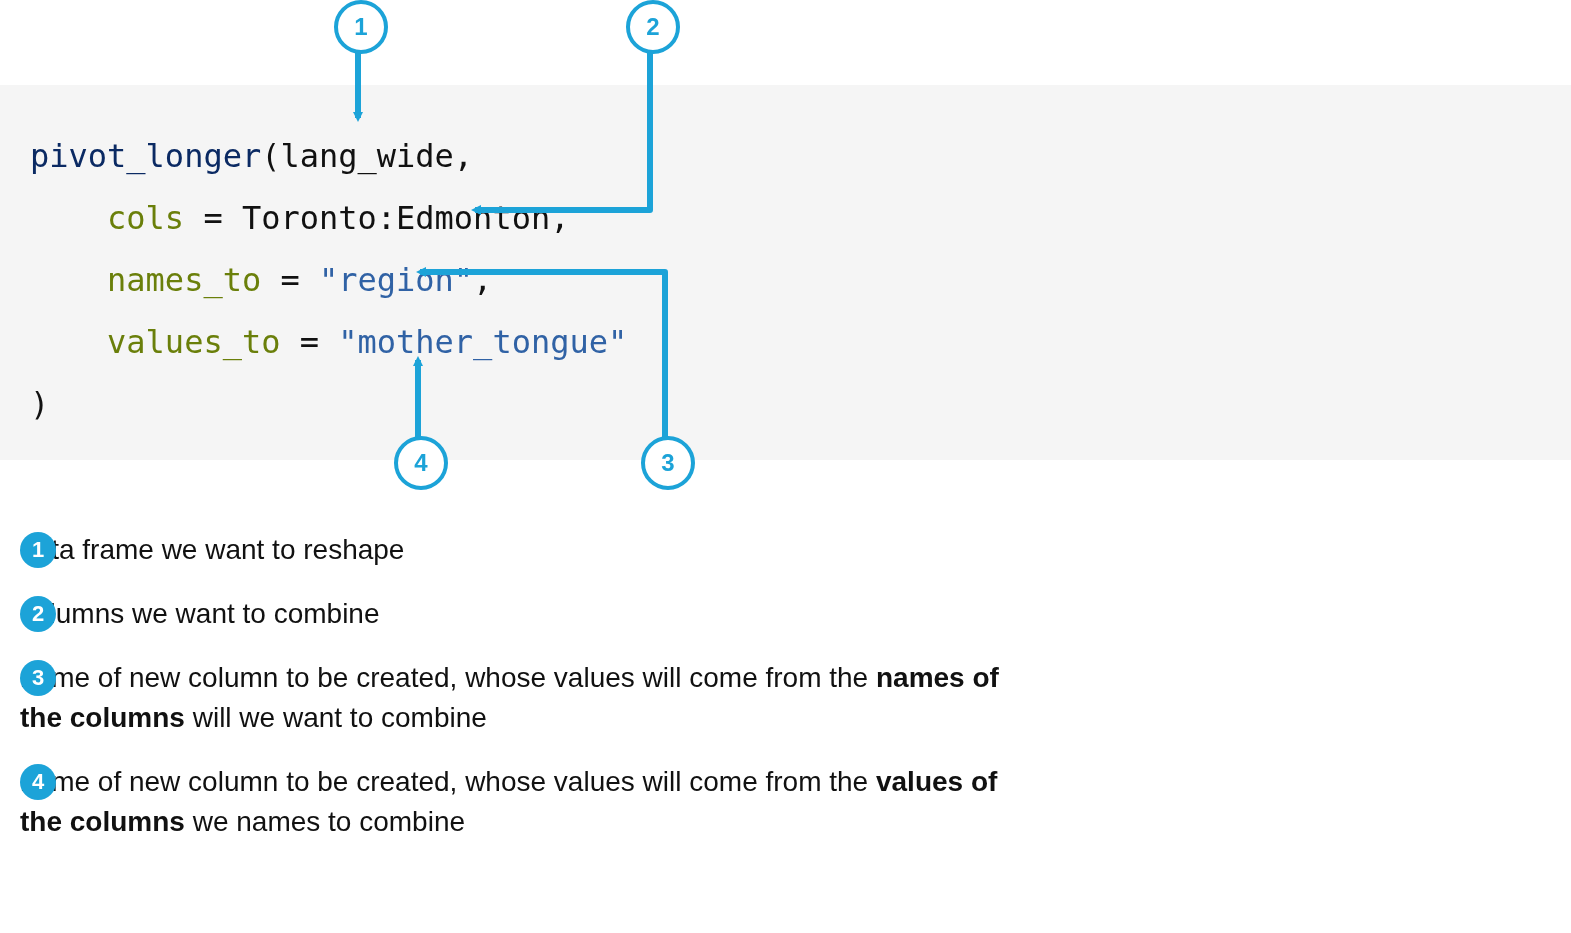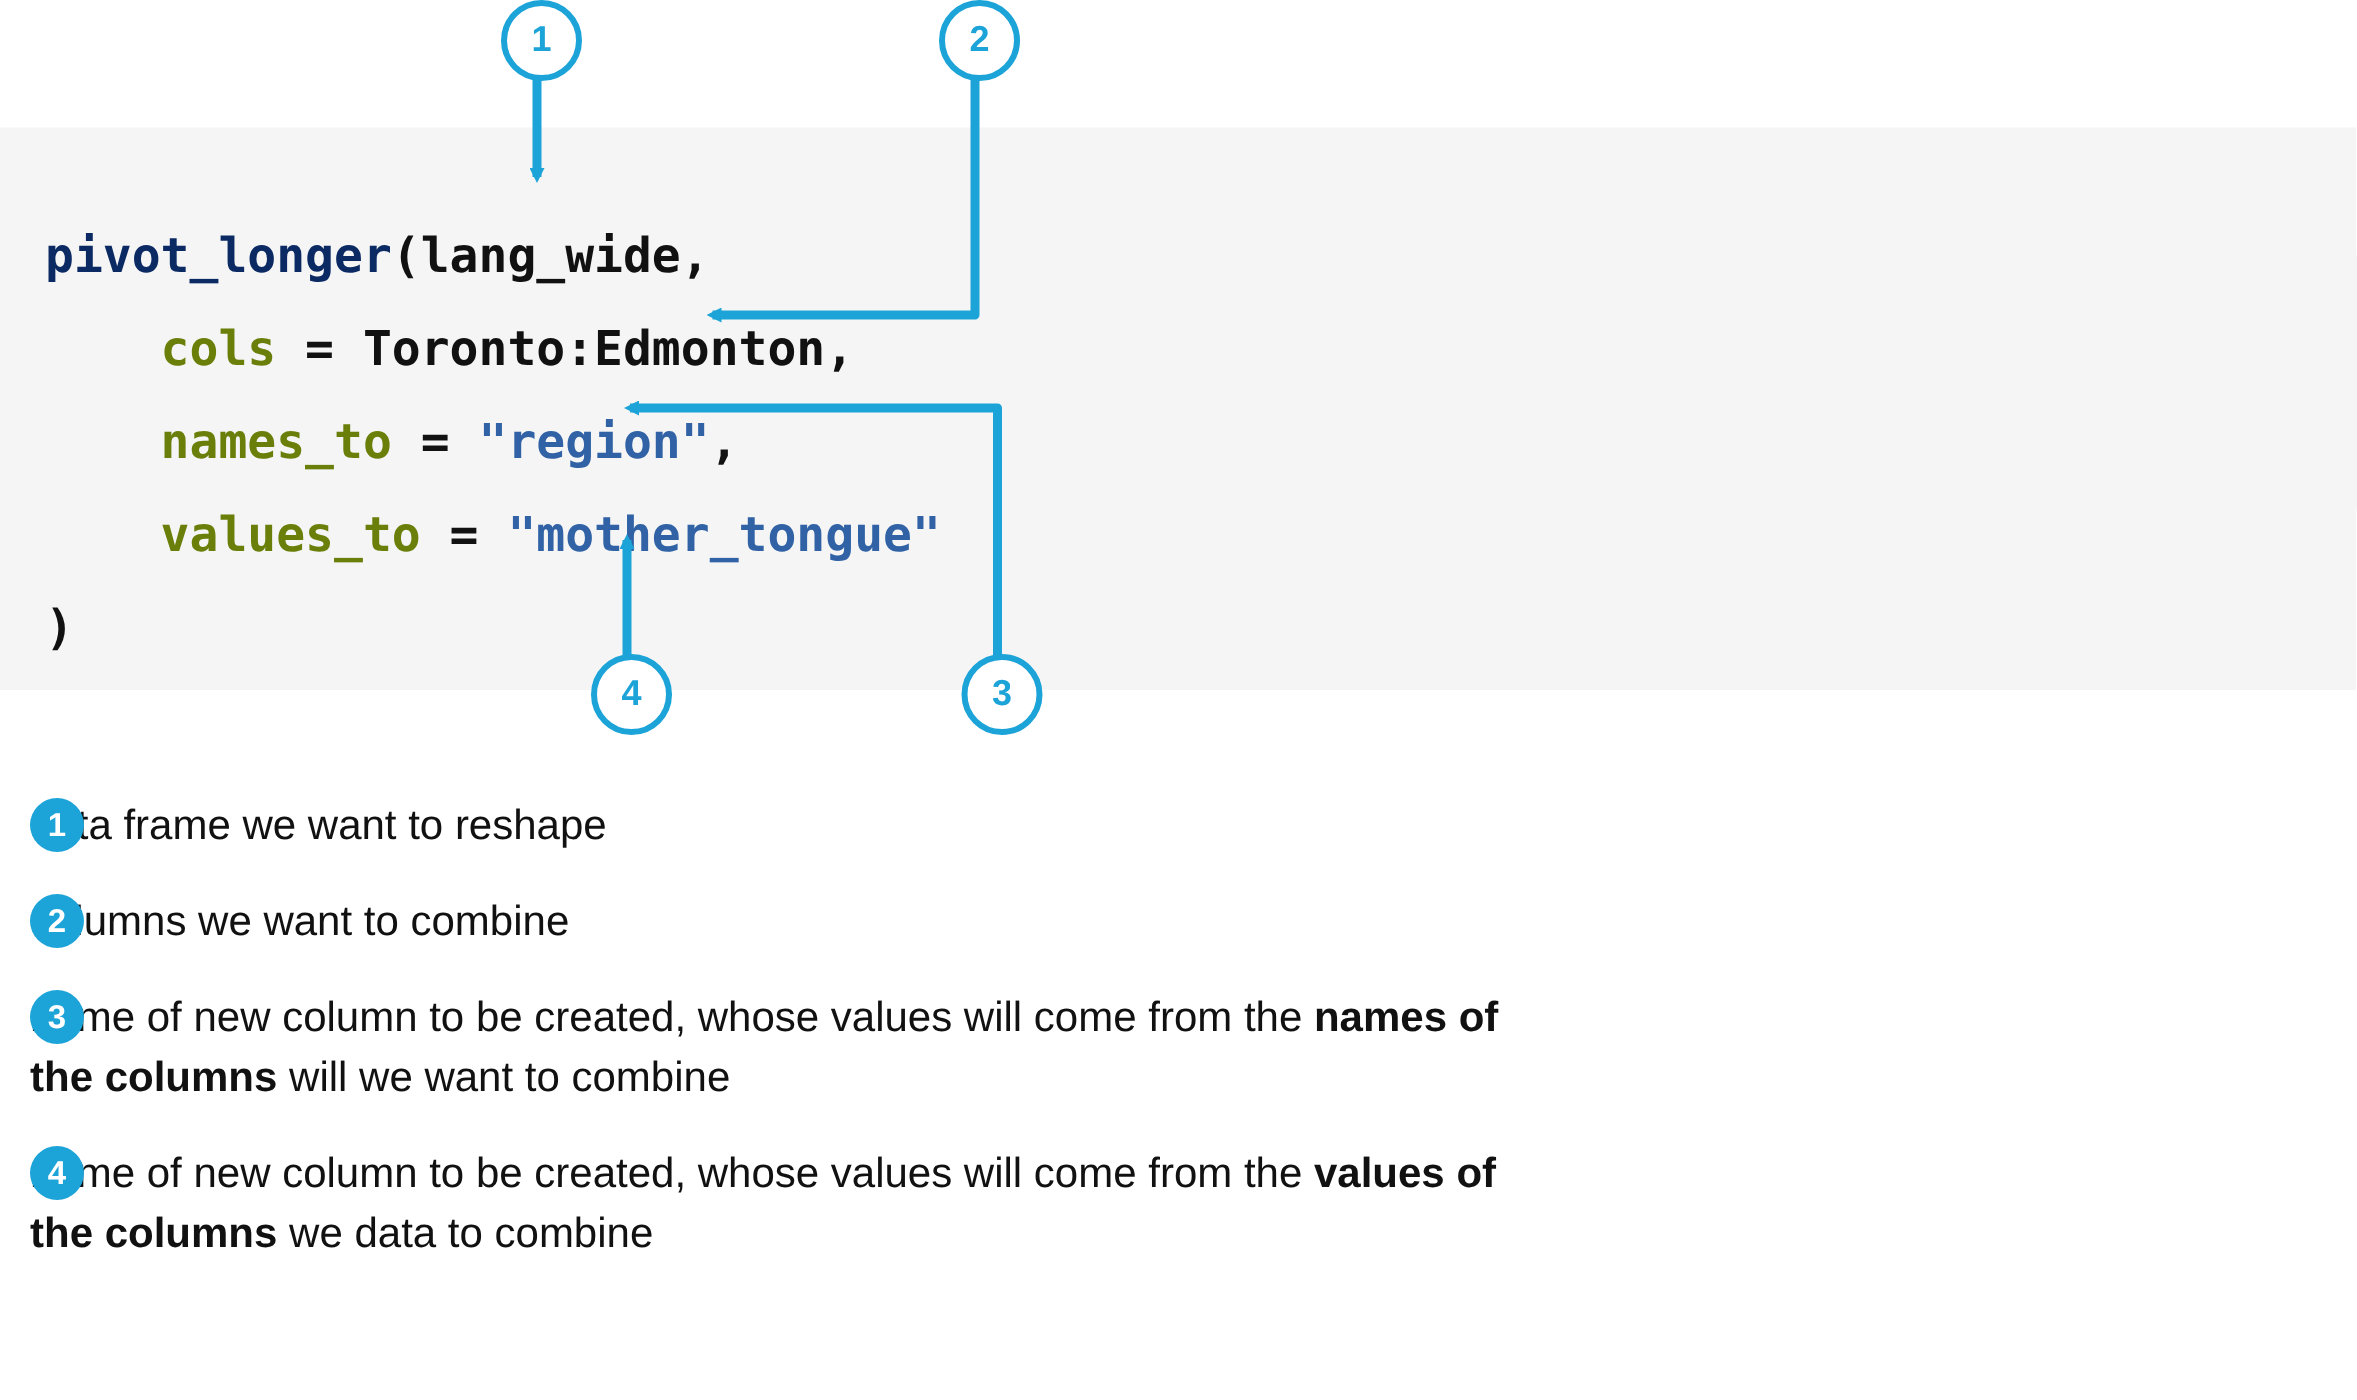--- a/index.html
+++ b/index.html
@@ -18,27 +18,26 @@
     position: absolute;
     left: 0;
     top: 85px;
     width: 1571px;
     height: 375px;
     background: #f5f5f5;
   }
   .code {
     position: absolute;
     left: 30px;
-    top: 139px;
+    top: 125px;
     font-family: "SFMono-Regular", "Menlo", "Consolas", monospace;
     font-size: 32px;
     line-height: 62px;
     color: #111;
     white-space: pre;
-    font-weight: bold;
   }
   .tok-fn    { color: #0b2a63; }
   .tok-arg   { color: #6a7f0a; }
   .tok-plain { color: #111; }
   .tok-str   { color: #3062a5; }
 
   .badge {
     position: absolute;
     width: 46px;
     height: 46px;
@@ -138,17 +137,17 @@
     <div class="legend-item">
       <div class="badge small">2</div>
       <div>columns we want to combine</div>
     </div>
     <div class="legend-item">
       <div class="badge small">3</div>
       <div><span>name of new column to be created, whose values will come from the </span><span class="b">names of the columns</span><span> will we want to combine</span></div>
     </div>
     <div class="legend-item">
       <div class="badge small">4</div>
-      <div><span>name of new column to be created, whose values will come from the </span><span class="b">values of the columns</span><span> we data to combine</span></div>
+      <div><span>name of new column to be created, whose values will come from the </span><span class="b">values of the columns</span><span> we names to combine</span></div>
     </div>
   </div>
 
 </div>
 
 </body></html>

